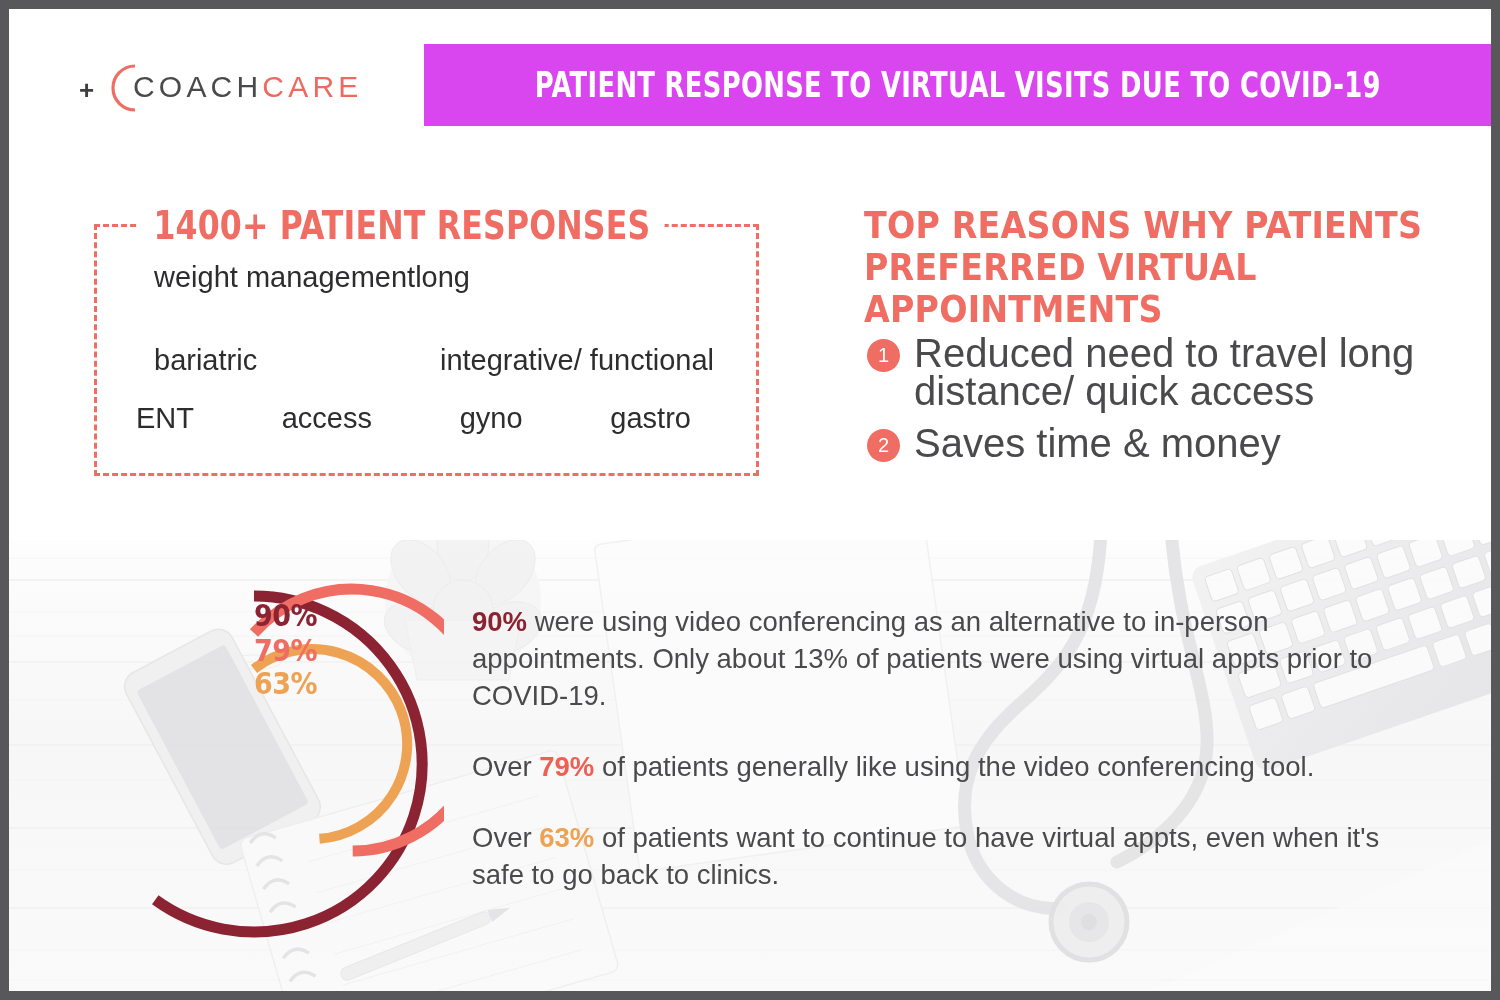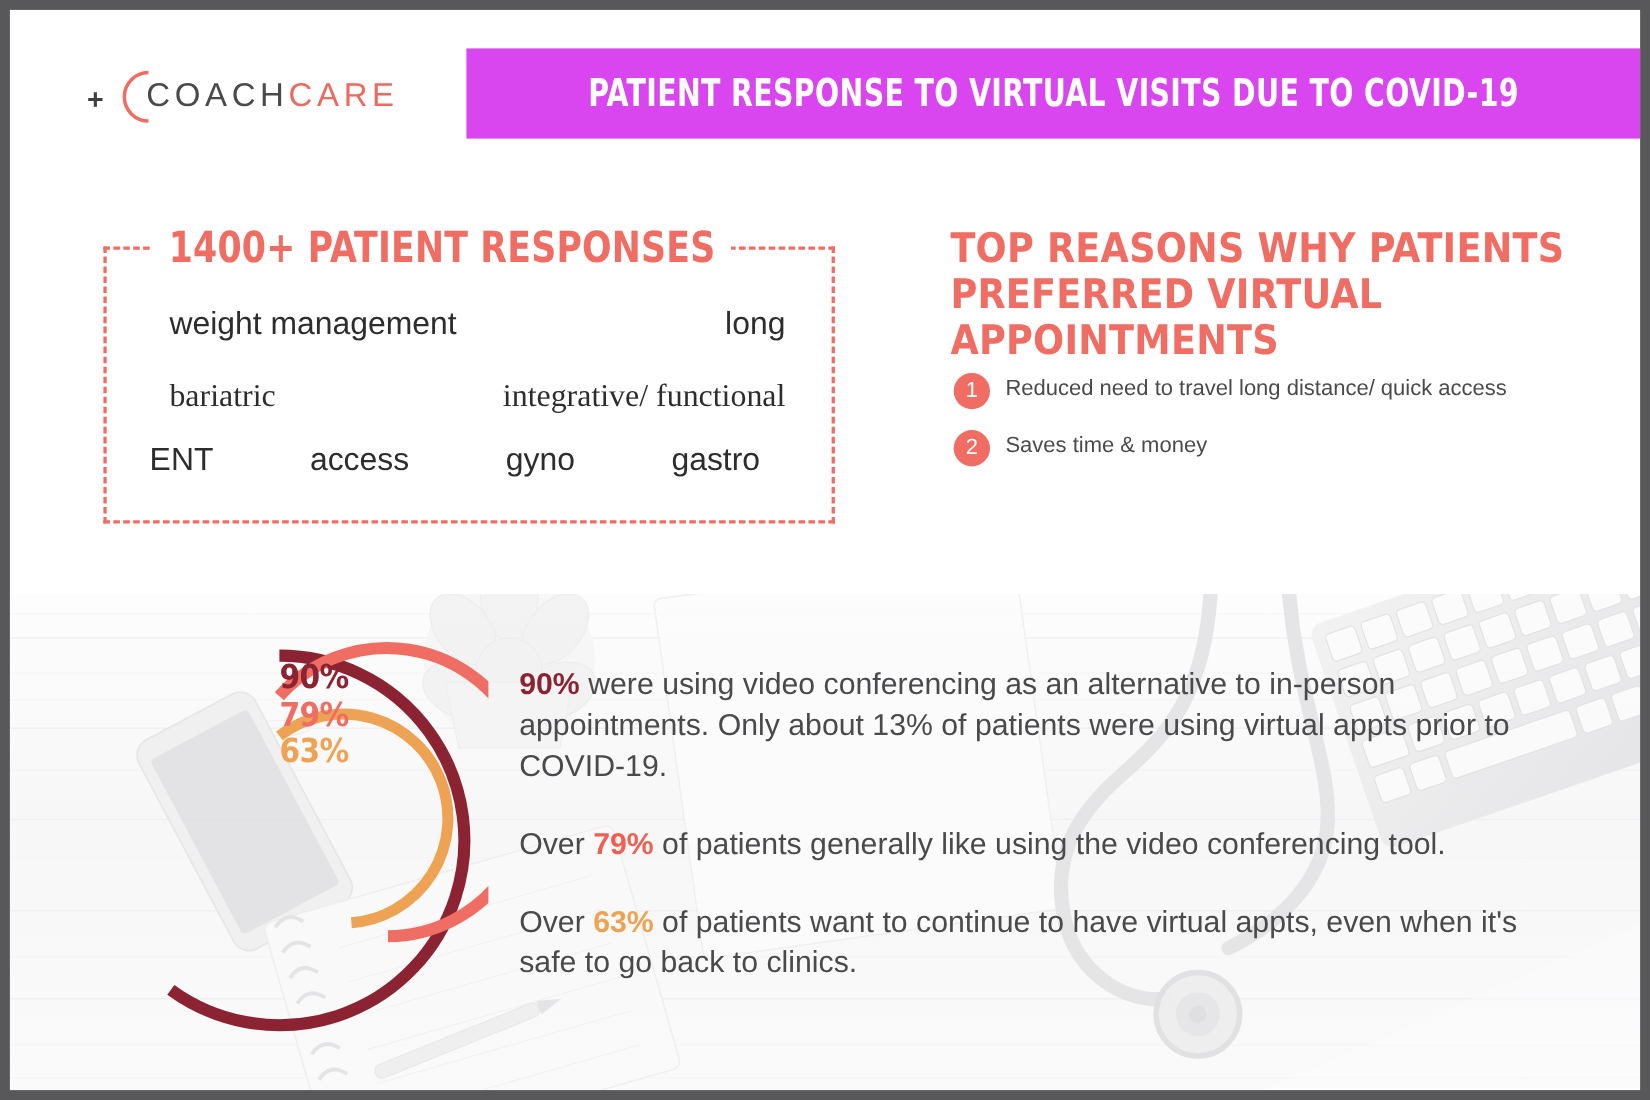--- a/index.html
+++ b/index.html
@@ -81,22 +81,22 @@
     line-height:42px;
   }
   .spec-row {
     position:absolute;
     display:flex;
     color:#2d2d2f;
     font-size:29px;
     font-weight:300;
     white-space:nowrap;
   }
-  #spec-row-0 { left:145px; top:270px; width:560px; justify-content:space-between; }
-  #spec-row-1 { left:145px; top:335px; width:560px; justify-content:space-between;font-family:Liberation Serif, serif; }
+  #spec-row-0 { left:145px; top:252px; width:560px; }
+  #spec-row-1 { left:145px; top:335px; width:560px; justify-content:space-between; }
   #spec-row-2 { left:127px; top:393px; width:555px; justify-content:space-between; }
 
   
   #reasons-heading {
     position:absolute;
     left:855px; top:196px;
     width:560px;
     text-align:left;
     color:#ef6d62;
     font-family:"Liberation Sans Narrow","DejaVu Sans Condensed","Liberation Sans",sans-serif;
@@ -114,21 +114,21 @@
     background:#ef6d62;
     color:#ffffff;
     font-size:20px;
     font-weight:300;
     display:flex; align-items:center; justify-content:center;
     margin-top:5px;
   }
   .reason-text {
     margin-left:14px;
     color:#4a4a4c;
-    font-size:20px;
+    font-size:40px;
     font-weight:300;
     line-height:38px;
   }
 
   
   #photo-section {
     position:absolute;
     left:0; top:531px;
     width:1482px; height:451px;
     overflow:hidden;

